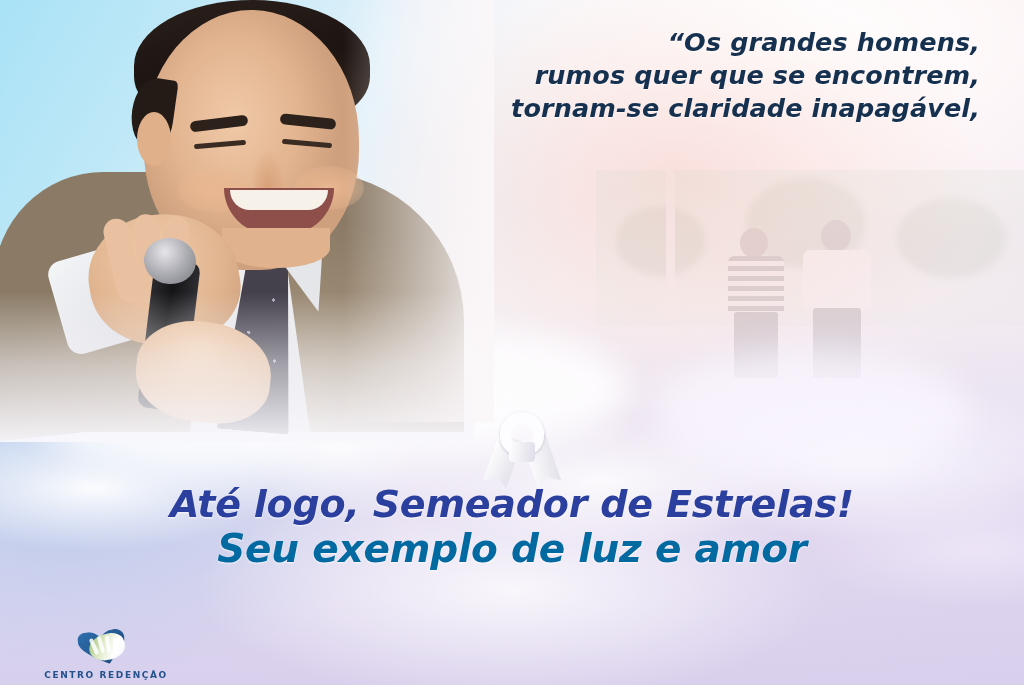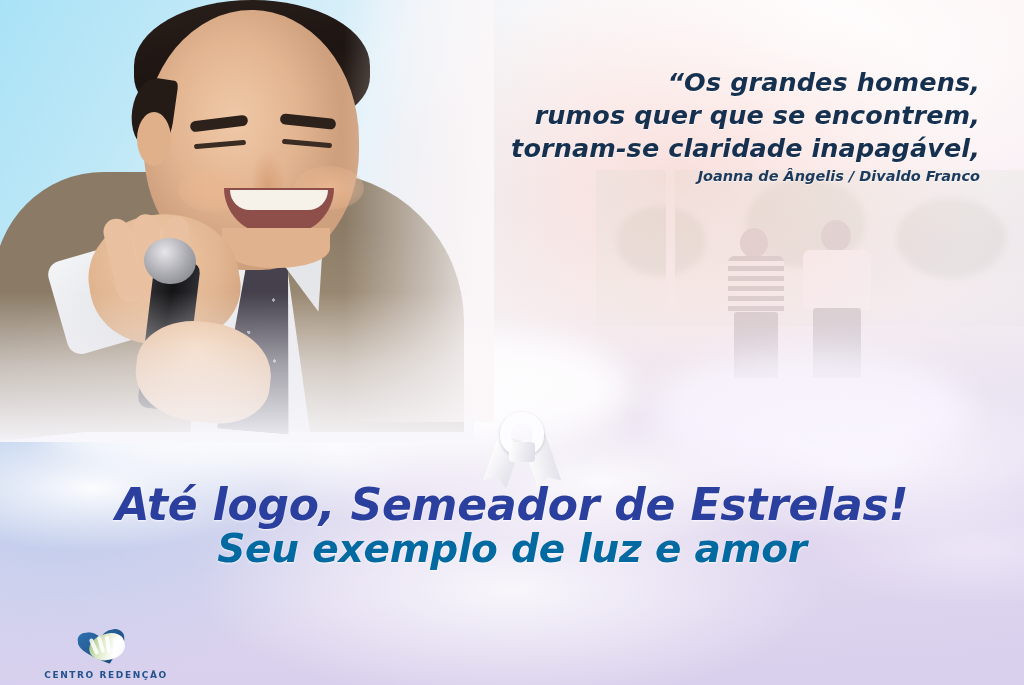--- a/index.html
+++ b/index.html
@@ -171,21 +171,20 @@
     position:absolute;left:350px;top:-10px;width:150px;height:440px;
     background:linear-gradient(90deg, rgba(250,246,248,0) 0%, rgba(250,246,248,.5) 55%, rgba(251,247,249,.92) 100%);
   }
 
   
   .quote{
     position:absolute;right:44px;top:26px;width:560px;text-align:right;
     color:#16314f;font-style:italic;font-weight:bold;
     font-size:25.5px;line-height:33px;letter-spacing:.1px;
     text-shadow:0 1px 1px rgba(255,255,255,.65);
-    margin-top:40px;
   }
   .quote .ln{display:block;white-space:nowrap;}
   .attrib{
     position:absolute;right:44px;top:168px;width:560px;text-align:right;
     color:#1b3a5c;font-style:italic;font-weight:bold;font-size:14.5px;
     text-shadow:0 1px 1px rgba(255,255,255,.6);
   }
 
   
   .ribbon{position:absolute;left:487px;top:412px;width:70px;height:74px;}
@@ -198,21 +197,21 @@
     border:11px solid #fdfdff;border-radius:50% 50% 46% 46%;
     box-shadow:0 1px 3px rgba(90,80,120,.3);}
   .rb-cross{position:absolute;left:22px;top:30px;width:26px;height:20px;
     background:linear-gradient(100deg,#ffffff,#dedce7);border-radius:4px;}
 
   
   .headline{
     position:absolute;left:0;right:0;top:482px;text-align:center;
     font-style:italic;font-weight:bold;letter-spacing:-.2px;
   }
-  .hl1{font-size:44px;line-height:45px;color:#2b3f9e;text-shadow:0 1px 2px rgba(255,255,255,.8);}
+  .hl1{font-size:38px;line-height:45px;color:#2b3f9e;text-shadow:0 1px 2px rgba(255,255,255,.8);}
   .hl2{font-size:39px;line-height:43px;color:#0369a1;text-shadow:0 1px 2px rgba(255,255,255,.8);}
   .hl3{font-size:39px;line-height:43px;color:#1f6fc4;text-shadow:0 1px 2px rgba(255,255,255,.8);}
 
   
   .logo{position:absolute;bottom:4px;text-align:center;}
   .logo-left{left:6px;width:200px;}
   .logo-right{right:6px;width:210px;}
   .logo-mark{margin:0 auto 3px;}
 
   .heart-mark{position:relative;width:58px;height:36px;}
@@ -322,21 +321,20 @@
 
     <div class="pt-fade"></div>
     <div class="pt-fade-r"></div>
   </div>
 
   <div class="quote">
     <span class="ln">“Os grandes homens,</span>
     <span class="ln">rumos quer que se encontrem,</span>
     <span class="ln">tornam-se claridade inapagável,</span>
   </div>
-  <div class="attrib">Joanna de Ângelis / Divaldo Franco</div>
 
   <div class="ribbon">
     <div class="rb-leg rb-leg-l"></div>
     <div class="rb-leg rb-leg-r"></div>
     <div class="rb-loop"></div>
     <div class="rb-cross"></div>
   </div>
 
   <div class="headline">
     <div class="hl1">Até logo, Semeador de Estrelas!</div>

